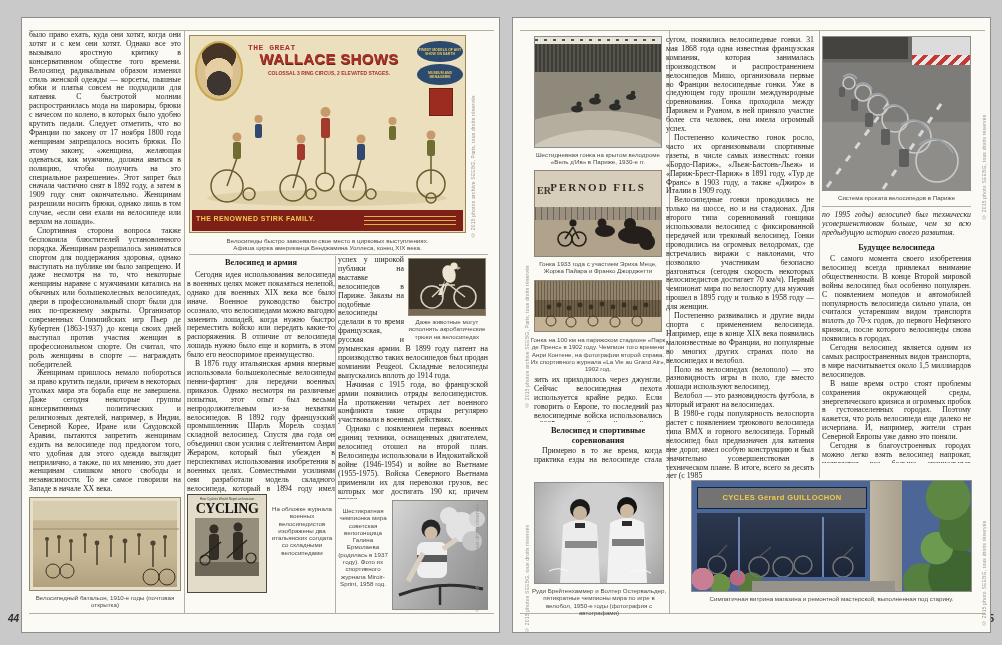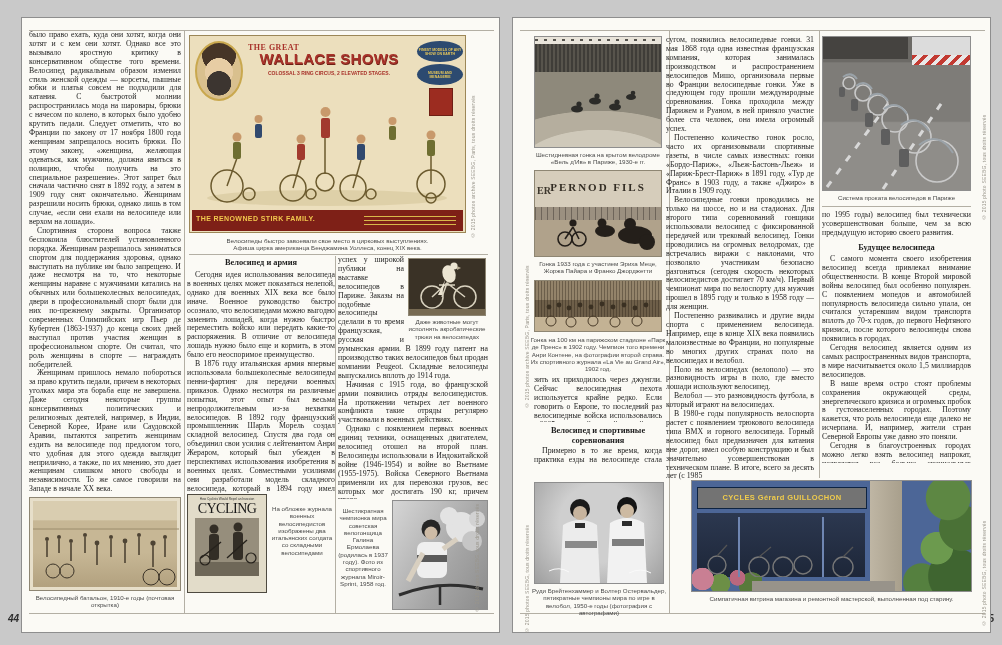--- a/index.html
+++ b/index.html
@@ -41,21 +41,21 @@
   #battalion-inner{width:100%;height:100%;background:linear-gradient(#d9cdb0 0 22%,#c7b795 23% 60%,#b2a17f);position:relative;}
   #battalion-cap{left:7px;top:576px;width:152px;}
   #poster{left:167px;top:17px;width:277px;height:198px;background:#ecdfbd;border:1px solid #9c8757;}
   #poster-portrait{position:absolute;left:5px;top:5px;width:44px;height:56px;border-radius:50%;
      border:2px solid #c9a84e;background:
        radial-gradient(circle at 50% 72%, #3c3530 0 26%, transparent 27%),
        radial-gradient(circle at 50% 52%, #e7cda4 0 38%, transparent 39%),
        radial-gradient(circle at 50% 22%, #463527 0 34%, transparent 35%),
        #d9c08e;}
   #poster-title-sm{position:absolute;left:58px;top:7px;font-weight:bold;font-size:8px;color:#a8322a;
-     font-family:Liberation Serif, serif;letter-spacing:.5px;}
+     font-family:Liberation Mono, monospace;letter-spacing:.5px;}
   #poster-title{position:absolute;left:55px;top:14px;width:168px;text-align:center;font-weight:bold;
      font-size:15px;color:#a8322a;font-family:"Liberation Sans",sans-serif;letter-spacing:.3px;
      text-shadow:.5px .5px 0 #6e1f14;}
   #poster-sub{position:absolute;left:50px;top:34px;width:178px;text-align:center;font-weight:bold;
      font-size:5px;color:#a8322a;font-family:"Liberation Sans",sans-serif;}
   .poster-badge{position:absolute;width:46px;height:21px;border-radius:50%;background:#2c4a70;
      color:#e8c85a;font-family:"Liberation Sans",sans-serif;font-size:3.5px;line-height:4px;
      font-weight:bold;text-align:center;display:flex;align-items:center;justify-content:center;padding:1px;box-sizing:border-box;}
   #poster-badge1{left:227px;top:5px;}
   #poster-badge2{left:227px;top:28px;}
@@ -64,21 +64,21 @@
   #poster-banner{position:absolute;left:2px;top:174px;width:271px;height:21px;background:#7e2017;
      color:#f2c84e;font-family:"Liberation Sans",sans-serif;}
   #poster-banner-main{position:absolute;left:4px;top:5px;font-weight:bold;font-size:7px;letter-spacing:.4px;}
   .banner-line{position:absolute;height:1px;background:#d8b84a;width:92px;left:172px;}
   #poster-cap{left:167px;top:219px;width:277px;}
   #rule-poster{left:167px;top:236px;width:299px;}
   #army-heading{left:165px;top:240px;width:148px;}
   #l-col2{left:165px;top:253px;width:148px;height:222px;}
   #cycling{left:165px;top:476px;width:80px;height:99px;background:#e2dcc9;border:1px solid #4e4a40;text-align:center;}
   #cycling-topline{font-family:"Liberation Sans",sans-serif;font-size:3.2px;color:#3a3a3a;margin-top:2px;}
-  #cycling-title{font-weight:normal;font-size:14px;letter-spacing:-.5px;color:#191919;line-height:15px;}
+  #cycling-title{font-weight:bold;font-size:14px;letter-spacing:-.5px;color:#191919;line-height:15px;}
   #cycling-photo{width:64px;height:58px;margin:2px auto 0;background:#968e7c;position:relative;}
   #cycling-cap{left:249px;top:487px;width:62px;}
   #l-col3{left:316px;top:238px;width:150px;height:243px;}
   #parrotbox{float:right;width:80px;margin:2px 0 2px 4px;}
   #parrot{width:78px;height:58px;background:#3a3226;position:relative;border:1px solid #8e8673;}
   #parrot-strip{position:absolute;left:0;bottom:0;width:100%;height:6px;background:#776a52;}
   #parrot-cap{position:static;width:78px;margin-top:2px;font-family:"Liberation Sans",sans-serif;
      font-size:6.2px;line-height:7.3px;color:#4a4a4a;text-align:center;}
   #ermolaeva-cap{left:316px;top:489px;width:50px;}
   #ermolaeva{left:370px;top:482px;width:96px;height:110px;background:linear-gradient(120deg,#d6d6d6,#a5a5a5 60%,#8c8c8c);border:1px solid #8e8e8e;}
@@ -105,21 +105,21 @@
   #r-ph4{left:21px;top:464px;width:130px;height:102px;border:1px solid #8e8e8e;
      background:radial-gradient(circle at 50% 40%,#cfcfcf 0 45%,#9e9e9e 100%);}
   #r-cap4{left:17px;top:569px;width:138px;}
   #r-colB{left:153px;top:18px;width:148px;height:444px;}
   #r-shop{left:178px;top:462px;width:281px;height:112px;background:#4c6697;border:1px solid #8e8e8e;}
   #r-cap-shop{left:178px;top:577px;width:281px;}
   #r-ph-rental{left:309px;top:18px;width:149px;height:155px;border:1px solid #8e8e8e;
      background:linear-gradient(#6c6a66 0 16%,#7e7c78 17% 55%,#8f8d89 56%);}
   #r-cap-rental{left:309px;top:176px;width:149px;}
   #rule-rental{left:309px;top:188px;width:149px;}
-  #r-colC0{left:309px;top:193px;width:149px;height:29px;}
+  #r-colC0{left:309px;top:193px;width:149px;height:29px;font-style:italic;}
   #future-heading{left:309px;top:225px;width:149px;}
   #r-colC{left:309px;top:237px;width:149px;height:208px;}
   #rp-credit-l1{left:11px;top:140px;height:250px;}
   #rp-credit-l2{left:11px;top:540px;height:75px;}
   #rp-credit-r1{left:468px;top:24px;height:178px;}
   #rp-credit-r2{left:468px;top:430px;height:178px;}
 
   
   #shop-sign{position:absolute;left:5px;top:6px;width:168px;height:20px;background:#737373;
      border:1px solid #0d2342;color:#f0cc4c;font-family:"Liberation Sans",sans-serif;

